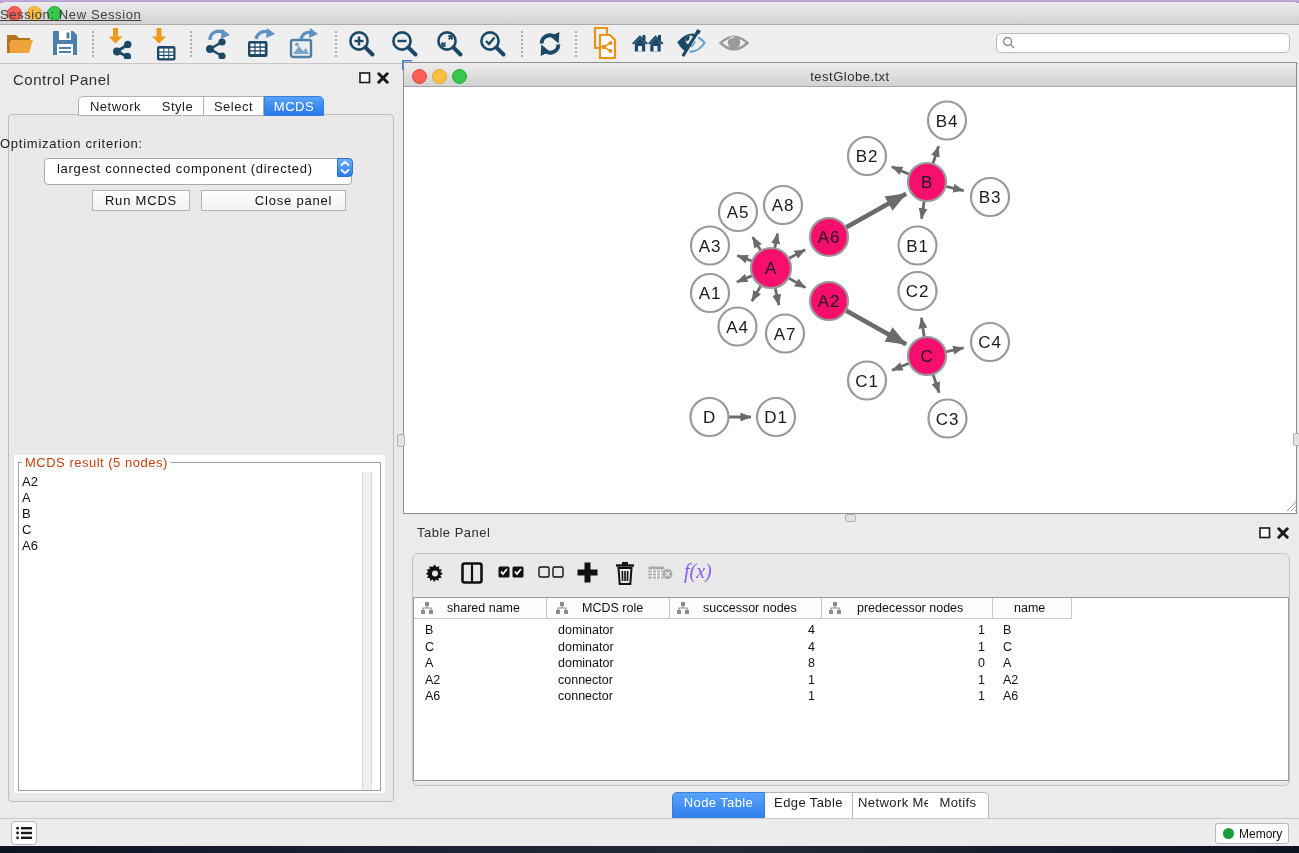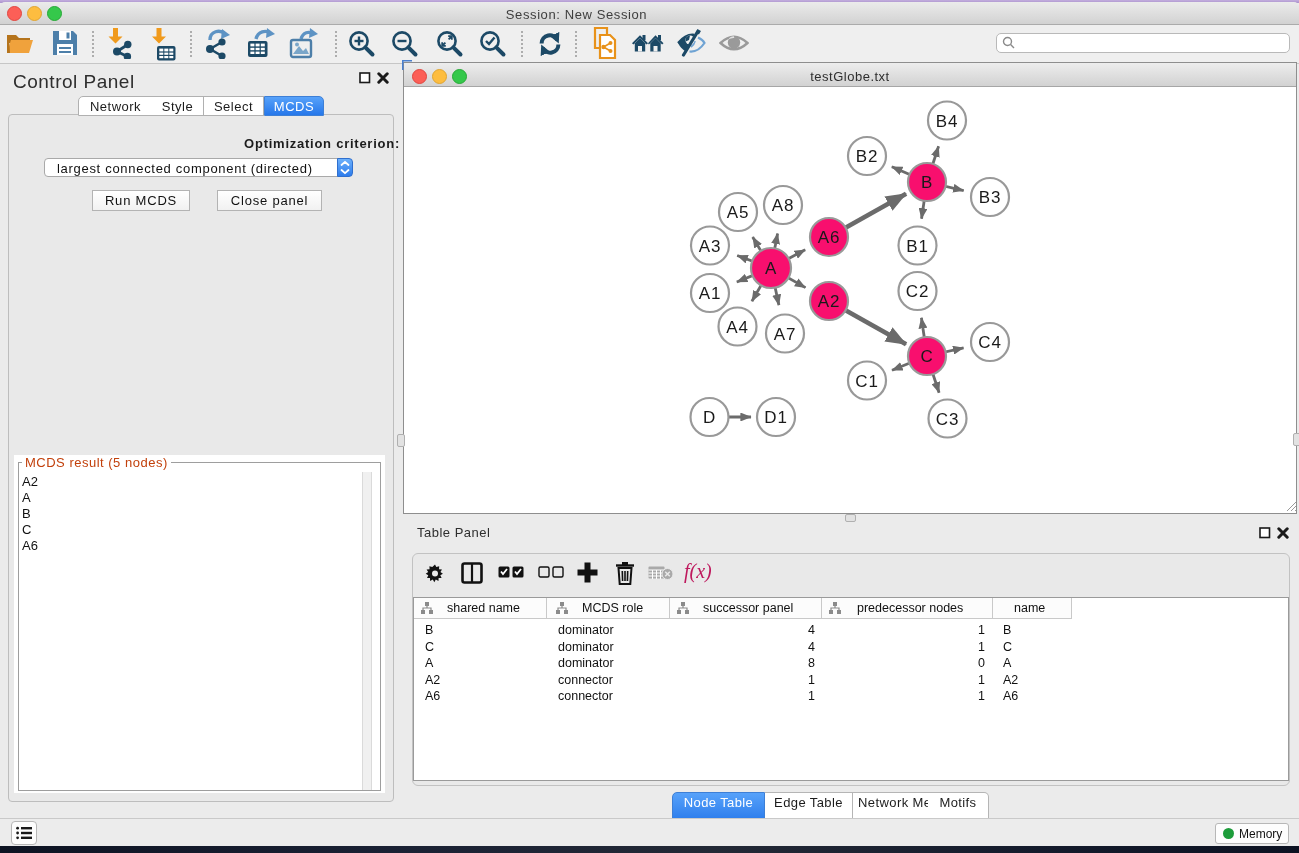--- a/index.html
+++ b/index.html
@@ -4,35 +4,35 @@
 <style>
 html,body{margin:0;padding:0;width:1299px;height:853px;overflow:hidden;
  font-family:"Liberation Sans",sans-serif;background:#ebebeb;position:relative;}
 .abs{position:absolute;}
 
 #purpletop{left:0;top:0;width:1299px;height:3px;background:linear-gradient(#c3aede,#ab92cc);}
 #titlebar{left:0;top:2px;width:1299px;height:22px;
  background:linear-gradient(#ebebeb,#d2d2d2);border-bottom:1px solid #ababab;
  border-radius:5px 5px 0 0;}
 .tl{width:13px;height:13px;border-radius:50%;top:6px;}
-#titletext{width:1153px;text-align:center;top:7px;font-size:13px;color:#3e3e3e;letter-spacing:0.6px;}
+#titletext{width:1153px;top:7px;font-size:13px;color:#3e3e3e;letter-spacing:0.6px;text-decoration:underline;}
 #toolbar{left:0;top:25px;width:1299px;height:38px;background:#efefef;
  border-bottom:1px solid #c6c6c6;}
 .sep{top:31px;height:26px;width:0;border-left:2px dotted #adadad;}
 #searchbox{left:996px;top:33px;width:292px;height:18px;background:#fff;
  border:1px solid #b9b9b9;border-radius:5px;}
 
-#cp-title{left:13px;top:71px;font-size:19px;color:#2e2e2e;letter-spacing:0.5px;}
+#cp-title{left:13px;top:71px;font-size:15px;color:#2e2e2e;letter-spacing:0.5px;}
 .tabrow{top:96px;height:18px;font-size:13px;color:#1c1c1c;text-align:center;
  background:#fff;border:1px solid #b0b0b0;line-height:19px;letter-spacing:0.5px;}
 .tabsel{background:linear-gradient(#57a2fa,#2677ea);color:#fff;border-color:#3d7fd6;}
 #cp-box{left:8px;top:114px;width:384px;height:686px;background:#e9e9e9;
  border:1px solid #bdbdbd;border-radius:4px;}
-#optlabel{left:0;top:136px;width:400px;text-align:right;font-size:13px;color:#1c1c1c;letter-spacing:0.75px;font-weight:bold;}
-#dropdown{left:44px;top:158px;width:308px;height:19px;background:#fff;
+#optlabel{left:0;top:136px;width:400px;text-align:left;font-size:13px;color:#1c1c1c;letter-spacing:0.75px;}
+#dropdown{left:44px;top:158px;width:308px;height:27px;background:#fff;
  border:1px solid #a9a9a9;border-radius:4px;font-size:13px;color:#111;
  line-height:19px;padding-left:12px;box-sizing:border-box;letter-spacing:0.7px;}
 #dropstep{left:337px;top:158px;width:16px;height:19px;border-radius:0 4px 4px 0;
  background:linear-gradient(#6cb0fb,#2d7cec);border:1px solid #2f6fce;box-sizing:border-box;}
 .btn{top:190px;height:19px;background:linear-gradient(#ffffff,#f1f1f1);
  border:1px solid #b3b3b3;border-radius:0;font-size:13px;color:#111;
  text-align:center;line-height:19px;letter-spacing:0.8px;}
 #whitepanel{left:14px;top:455px;width:371px;height:338px;background:#fff;}
 #groupbox{left:18px;top:462px;width:363px;height:329px;border:1px solid #9e9e9e;box-sizing:border-box;}
 #grouplabel{left:22px;top:455px;font-size:13px;color:#c2410c;background:#fff;padding:0 3px;letter-spacing:0.5px;}
@@ -238,21 +238,21 @@
 <div class="abs tabrow" style="left:204px;width:59px;border-left:0;">Select</div>
 <div class="abs tabrow tabsel" style="left:264px;width:58px;border-radius:0 5px 0 0;">MCDS</div>
 <div class="abs" id="optlabel">Optimization criterion:</div>
 <div class="abs" id="dropdown">largest connected component (directed)</div>
 <div class="abs" id="dropstep"></div>
 <svg class="abs" style="left:339px;top:160px;" width="12" height="15" viewBox="0 0 12 15">
  <path d="M2.5 5 L6 1.8 L9.5 5" stroke="#fff" stroke-width="1.8" fill="none" stroke-linecap="round" stroke-linejoin="round"></path>
  <path d="M2.5 10 L6 13.2 L9.5 10" stroke="#fff" stroke-width="1.8" fill="none" stroke-linecap="round" stroke-linejoin="round"></path>
 </svg>
 <div class="abs btn" style="left:92px;width:96px;">Run MCDS</div>
-<div class="abs btn" style="left:217px;width:103px;">Close panel</div>
+<div class="abs btn" style="left:201px;width:103px;padding-left:40px;">Close panel</div>
 <div class="abs" id="whitepanel"></div>
 <div class="abs" id="groupbox"></div>
 <div class="abs" id="grouplabel">MCDS result (5 nodes)</div>
 <div class="abs" id="mcdslist">A2<br>A<br>B<br>C<br>A6</div>
 <div class="abs" id="mcdssb"></div>
 
 <div class="abs" id="netwin"></div>
 <div class="abs" id="nettitle"></div>
 <div class="abs tl" style="left:412px;top:69px;background:#fc5f57;border:0.5px solid #e14640;"></div>
 <div class="abs tl" style="left:432px;top:69px;background:#fdbd40;border:0.5px solid #e0a531;"></div>
@@ -390,30 +390,30 @@
   <line x1="0.5" y1="4" x2="16.5" y2="4"></line>
       <line x1="0.5" y1="7" x2="16.5" y2="7"></line>
       <line x1="0.5" y1="10" x2="16.5" y2="10"></line>
   <line x1="4.5" y1="4" x2="4.5" y2="13"></line>
       <line x1="8.5" y1="4" x2="8.5" y2="13"></line>
       <line x1="12.5" y1="4" x2="12.5" y2="13"></line>
  </g>
  <circle cx="19.5" cy="8" r="5.5" fill="#a9a9a9" stroke="#e9e9e9" stroke-width="1"></circle>
  <path d="M17.2 5.7 L21.8 10.3 M21.8 5.7 L17.2 10.3" stroke="#e9e9e9" stroke-width="1.5"></path>
 </svg>
-<div class="abs" style="left:684px;top:560px;width:40px;font-family:'Liberation Serif',serif;font-style:italic;font-size:20px;color:#be185d;">f(x)</div>
+<div class="abs" style="left:684px;top:560px;width:40px;font-family:'Liberation Serif',serif;font-style:italic;font-size:20px;color:#8b5cf6;">f(x)</div>
 <div class="abs" id="tablearea"></div>
 <div class="abs th" style="left:414px;width:133px;"></div>
 <div class="abs th" style="left:547px;width:123px;"></div>
 <div class="abs th" style="left:670px;width:152px;"></div>
 <div class="abs th" style="left:822px;width:171px;"></div>
 <div class="abs th" style="left:993px;width:79px;"></div>
 <div class="abs td" style="left:447px;top:600px;">shared name</div>
 <div class="abs td" style="left:582px;top:600px;">MCDS role</div>
-<div class="abs td" style="left:703px;top:600px;">successor panel</div>
+<div class="abs td" style="left:703px;top:600px;">successor nodes</div>
 <div class="abs td" style="left:857px;top:600px;">predecessor nodes</div>
 <div class="abs td" style="left:1014px;top:600px;">name</div>
 <svg class="abs" style="left:420px;top:601px;" width="14" height="14" viewBox="0 0 14 14">
  <g fill="#8b8b8b">
       <rect x="5" y="1" width="4" height="4"></rect>
       <rect x="1" y="9" width="4" height="4"></rect>
       <rect x="9" y="9" width="4" height="4"></rect>
     </g>
  <path d="M7 5 v2 M3 9 V7 h8 v2" stroke="#8b8b8b" stroke-width="1.2" fill="none"></path>
 </svg>

